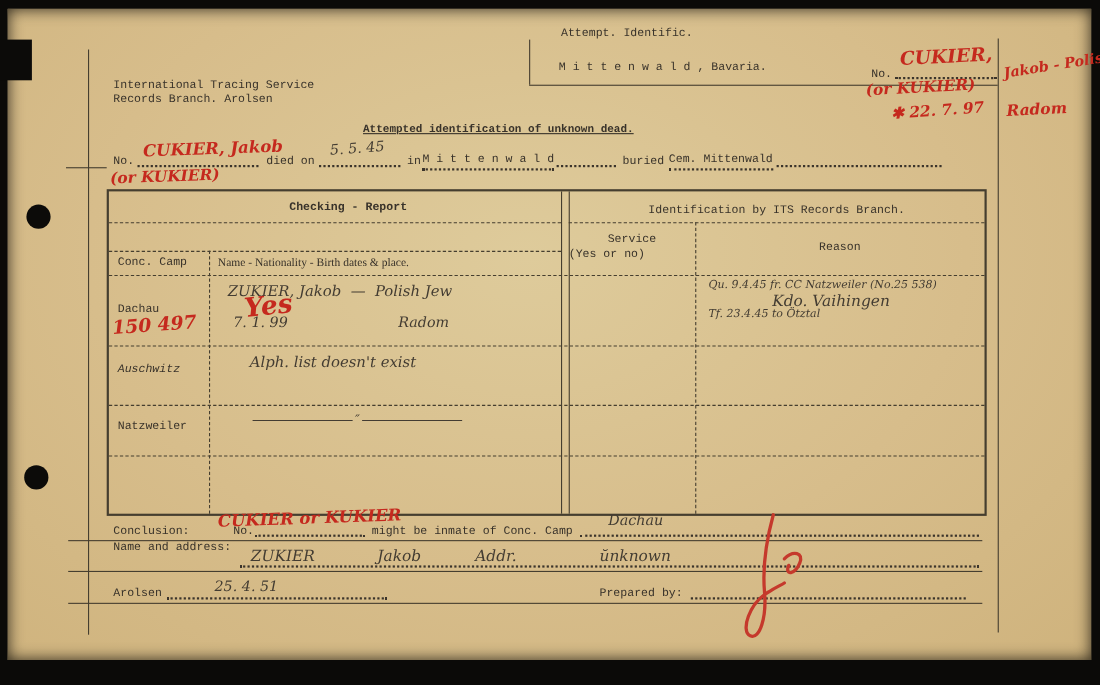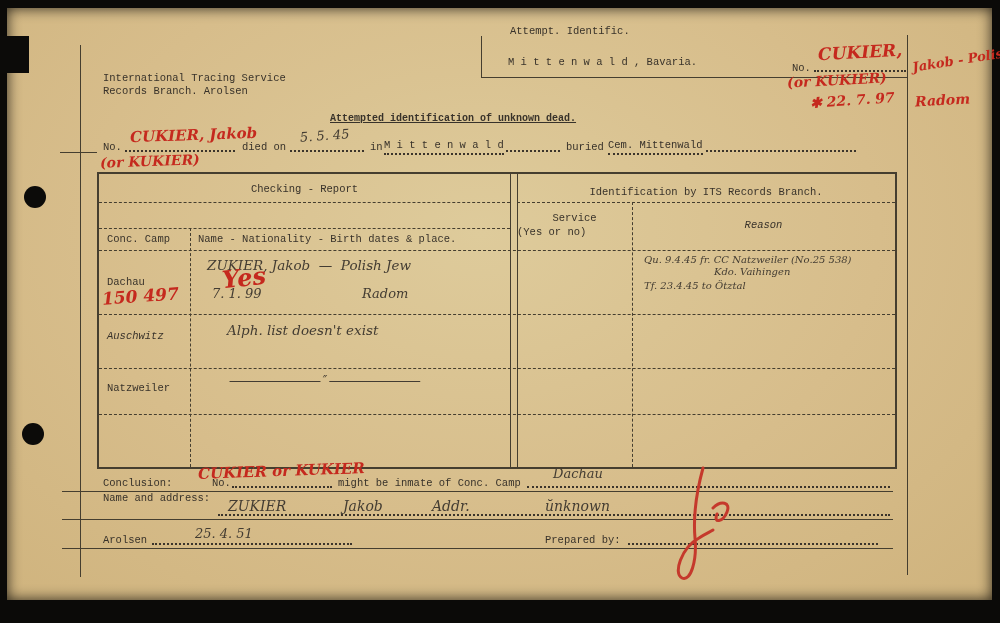--- a/index.html
+++ b/index.html
@@ -80,37 +80,37 @@
     <div class="hdash" style="left:0;top:54px;width:411px;"></div>
     <div class="hdash" style="left:0;top:76px;width:796px;"></div>
     <div class="hdash" style="left:0;top:140px;width:796px;"></div>
     <div class="hdash" style="left:0;top:194px;width:796px;"></div>
     <div class="hdash" style="left:0;top:240px;width:796px;"></div>
     <div class="vline" style="left:411px;top:0;height:293px;"></div>
     <div class="vline" style="left:418px;top:0;height:293px;"></div>
     <div class="vdash" style="left:91px;top:54px;height:239px;"></div>
     <div class="vdash" style="left:533px;top:28px;height:265px;"></div>
 
-    <div class="typed abs" style="left:0;top:9px;width:411px;text-align:center;">Checking - Report</div>
+    <div class="typed abs" style="left:12px;top:9px;width:411px;text-align:center;font-weight:bold;">Checking - Report</div>
     <div class="typed abs" style="left:8px;top:59px;">Conc. Camp</div>
-    <div class="typed abs" style="left:99px;top:59px;">Name - Nationality - Birth dates &amp; place.</div>
+    <div class="typed abs" style="left:99px;top:59px;font-family:Liberation Serif, serif;">Name - Nationality - Birth dates &amp; place.</div>
 
     <div class="typed abs" style="left:418px;top:12px;width:378px;text-align:center;">Identification by ITS Records Branch.</div>
     <div class="typed abs" style="left:418px;top:38px;width:115px;text-align:center;">Service</div>
     <div class="typed abs" style="left:418px;top:52px;width:115px;text-align:left;">(Yes or no)</div>
-    <div class="typed abs" style="left:533px;top:45px;width:263px;text-align:center;font-style:italic;">Reason</div>
+    <div class="typed abs" style="left:533px;top:45px;width:263px;text-align:center;">Reason</div>
 
     <div class="typed abs" style="left:8px;top:102px;">Dachau</div>
     <div class="hw-red abs" style="left:3px;top:112px;font-size:17px;transform:rotate(-4deg);">150 497</div>
     <div class="hw abs" style="left:108px;top:83px;font-size:13.5px;">ZUKIER, Jakob  —  Polish Jew</div>
     <div class="hw abs" style="left:113px;top:112px;font-size:13px;">7. 1. 99</div>
     <div class="hw abs" style="left:263px;top:112px;font-size:13px;">Radom</div>
     <div class="hw-red abs" style="left:123px;top:89px;font-size:24px;transform:rotate(-6deg);">Yes</div>
     <div class="hw abs" style="left:545px;top:80px;font-size:10px;">Qu. 9.4.45 fr. CC Natzweiler (No.25 538)</div>
-    <div class="hw abs" style="left:603px;top:92px;font-size:10px;margin-left:12px;">Kdo. Vaihingen</div>
+    <div class="hw abs" style="left:603px;top:92px;font-size:14px;">Kdo. Vaihingen</div>
     <div class="hw abs" style="left:545px;top:106px;font-size:10px;">Tf. 23.4.45 to Ötztal</div>
 
     <div class="typed abs" style="left:8px;top:156px;font-style:italic;">Auschwitz</div>
     <div class="hw abs" style="left:128px;top:148px;font-size:13.5px;">Alph. list doesn't exist</div>
 
     <div class="typed abs" style="left:8px;top:208px;">Natzweiler</div>
     <div class="hw abs" style="left:130px;top:200px;font-size:12px;letter-spacing:-2px;">—————————  ″  —————————</div>
   </div>
 
   <div class="hline" style="left:62px;top:491px;width:831px;"></div>

